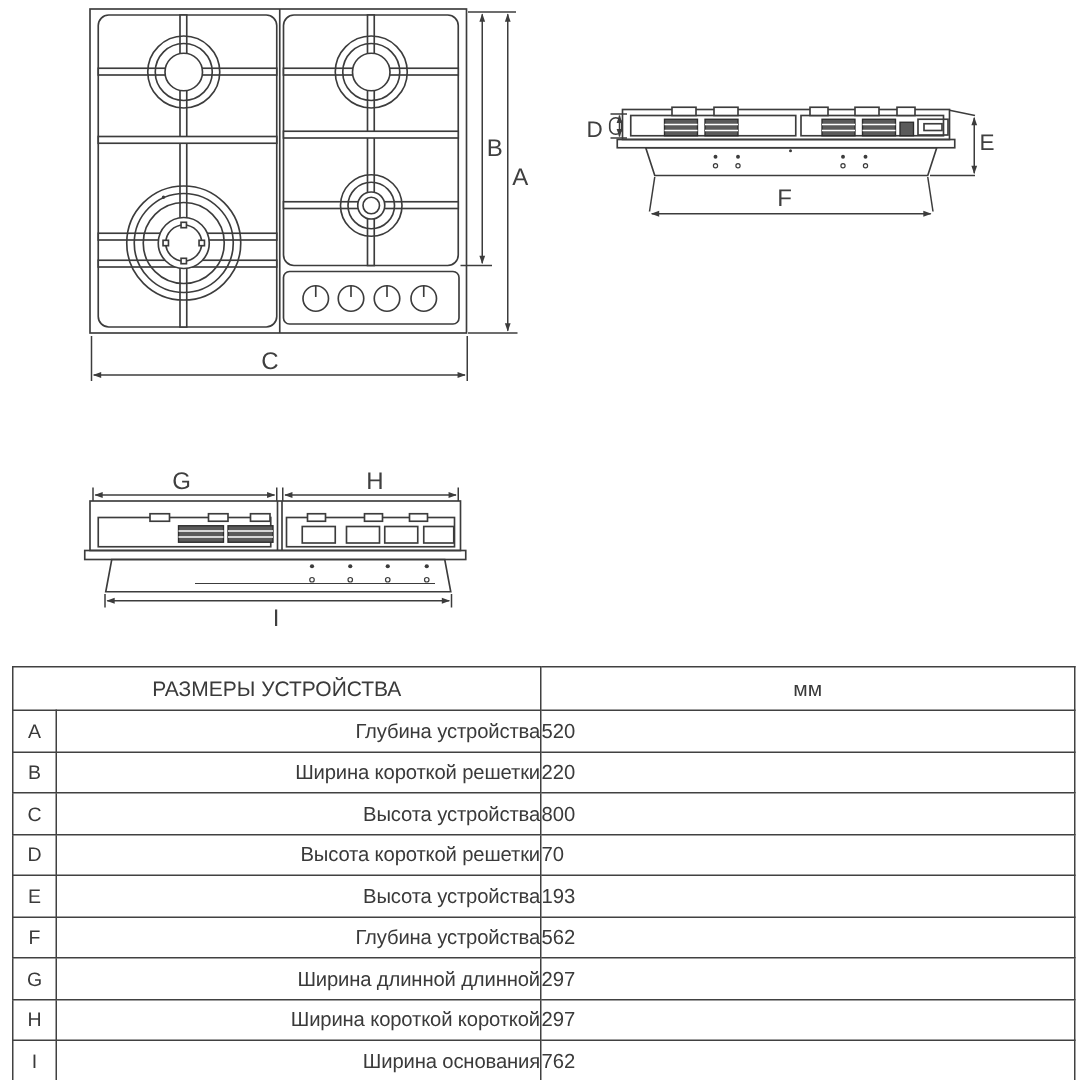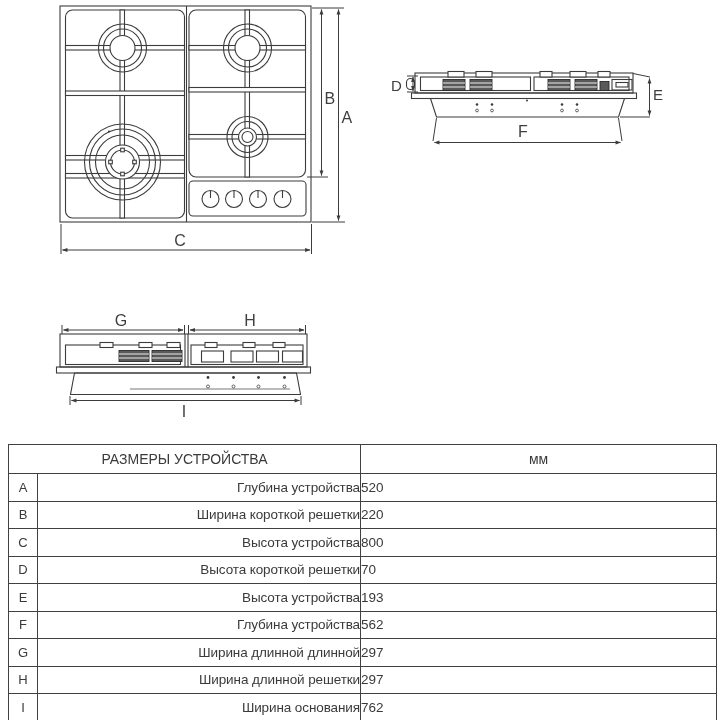--- a/index.html
+++ b/index.html
@@ -291,21 +291,21 @@
           <td class="c-name">Глубина устройства</td>
           <td class="c-val">562</td>
         </tr>
         <tr>
           <td class="c-letter">G</td>
           <td class="c-name">Ширина длинной длинной</td>
           <td class="c-val">297</td>
         </tr>
         <tr>
           <td class="c-letter">H</td>
-          <td class="c-name">Ширина длинной решетки</td>
+          <td class="c-name">Ширина короткой короткой</td>
           <td class="c-val">297</td>
         </tr>
         <tr>
           <td class="c-letter">I</td>
           <td class="c-name">Ширина основания</td>
           <td class="c-val">762</td>
         </tr>
       </tbody>
     </table>
   </div>

